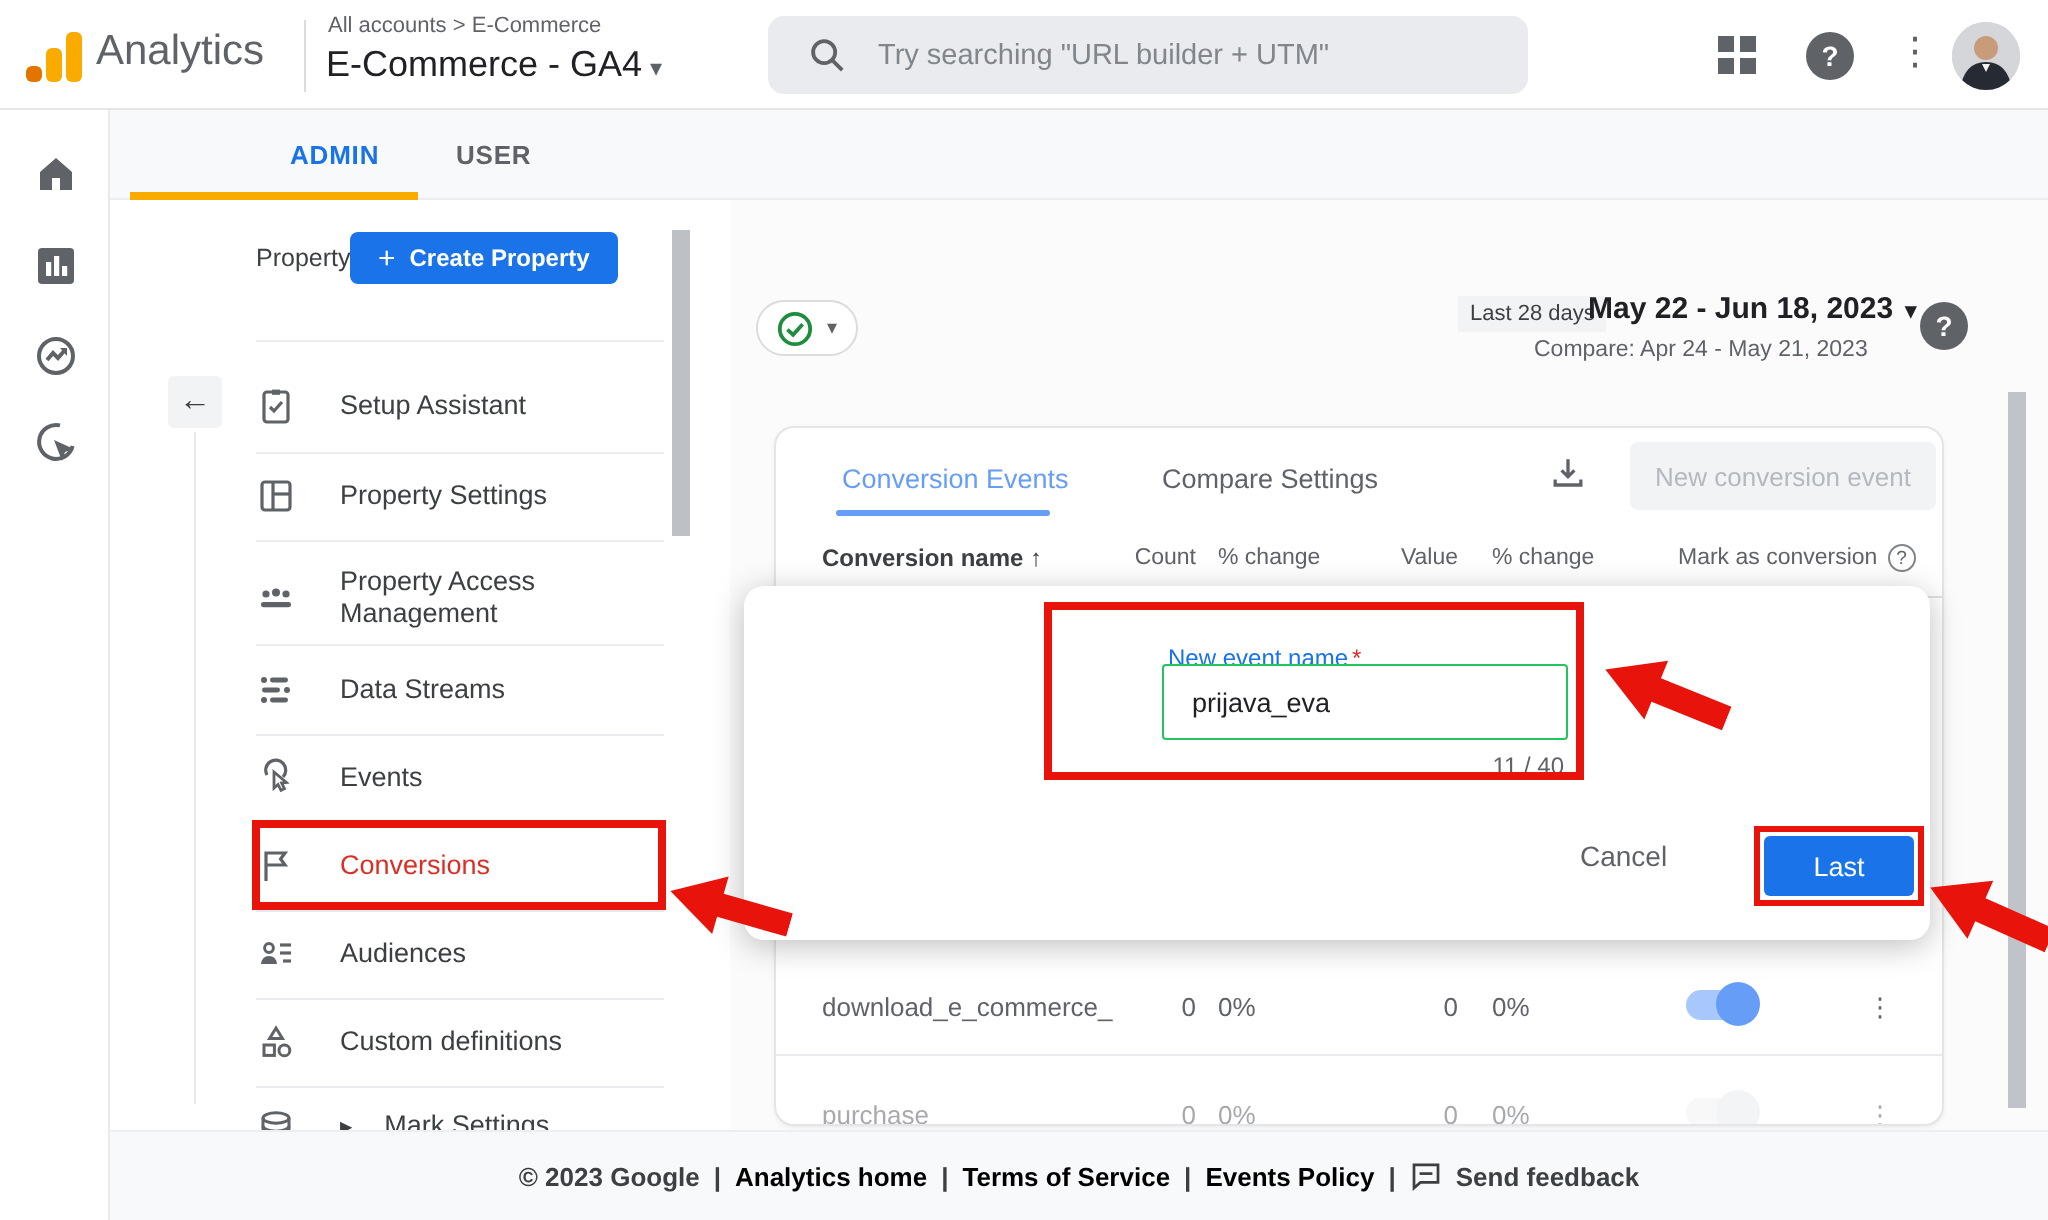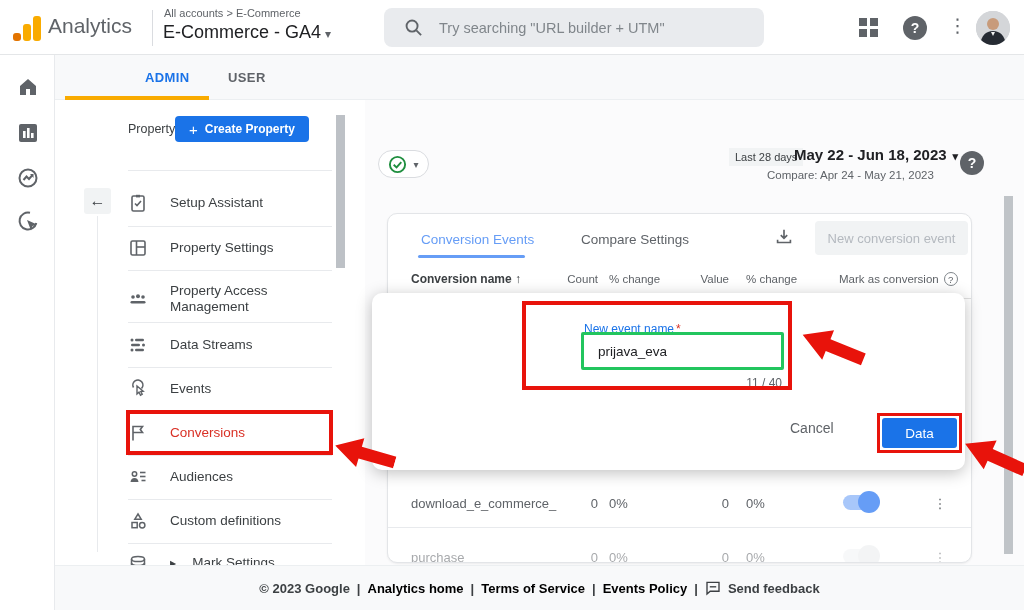--- a/index.html
+++ b/index.html
@@ -96,21 +96,21 @@
   .toggle { position:absolute; left:455px; top:16px; width:34px; height:15px; border-radius:8px; background:#a8c7fa; }
   .toggle .knob { position:absolute; right:-3px; top:-4px; width:22px; height:22px; border-radius:50%; background:#669df6; }
   .toggle.off { background:#e4e6e9; opacity:.5; }
   .toggle.off .knob { background:#d3d7db; }
   .row-dots { font-size:16px; color:#5f6368; }
 
   
   .modal { position:absolute; left:372px; top:293px; width:593px; height:177px; background:#fff; border-radius:10px; box-shadow:0 3px 16px rgba(0,0,0,.25); z-index:50; }
   .field-label { position:absolute; left:212px; top:17px; font-size:12px; color:#1a73e8;margin-top:12px; }
   .field-label .req { color:#d93025; margin-left:2px; }
-  .event-input { position:absolute; left:209px; top:39px; width:203px; height:38px; border:3px solid #22c55e; border-radius:2px; font-size:13.5px; color:#202124; padding-left:14px; font-family:"Liberation Sans",sans-serif; outline:none; }
+  .event-input { position:absolute; left:209px; top:39px; width:203px; height:38px; border:1px solid #22c55e; border-radius:2px; font-size:13.5px; color:#202124; padding-left:14px; font-family:"Liberation Sans",sans-serif; outline:none; }
   .char-count { position:absolute; left:310px; top:83px; width:100px; text-align:right; font-size:12px; color:#5f6368; }
   .cancel-btn { position:absolute; left:418px; top:127px; background:none; border:none; font-size:14px; color:#5f6368; font-family:"Liberation Sans",sans-serif; }
   .save-btn { position:absolute; left:510px; top:125px; width:75px; height:30px; background:#1a73e8; border:none; border-radius:3px; color:#fff; font-size:13.5px; font-family:"Liberation Sans",sans-serif; }
 
   
   .footer { position:absolute; left:55px; top:565px; width:969px; height:45px; background:#f8f9fa; border-top:1px solid #eceff1; display:flex; align-items:center; justify-content:center; gap:7px; font-size:13px; font-weight:bold; color:#3c4043; z-index:20; }
   .footer a { color:#000000; text-decoration:none; cursor:pointer; }
   .fb-wrap { display:flex; align-items:center; gap:7px; }
 </style>
 </head>
@@ -385,21 +385,21 @@
     </div>
   </div>
 
   <div class="modal">
     <div class="field-label">
       <span>New event name</span><span class="req">*</span>
     </div>
     <input class="event-input" type="text" value="prijava_eva" style="">
     <div class="char-count">11 / 40</div>
     <button class="cancel-btn">Cancel</button>
-    <button class="save-btn">Data</button>
+    <button class="save-btn">Last</button>
   </div>
 
   <div class="ann-box" style="left:126px;top:410px;width:207px;height:45px;"></div>
   <div class="ann-box" style="left:522px;top:301px;width:270px;height:89px;"></div>
   <div class="ann-box" style="left:877px;top:413px;width:85px;height:40px;border-width:3px;"></div>
 
   <svg class="ann-arrow" style="left:334px;top:436px;transform:rotate(16deg);" width="62" height="36" viewBox="0 0 62 36">
     <polygon points="0,18 26,3 26,12 62,12 62,24 26,24 26,33" fill="#e8130b"></polygon>
   </svg>
   <svg class="ann-arrow" style="left:798px;top:328px;transform:rotate(22deg);" width="70" height="38" viewBox="0 0 62 36">

